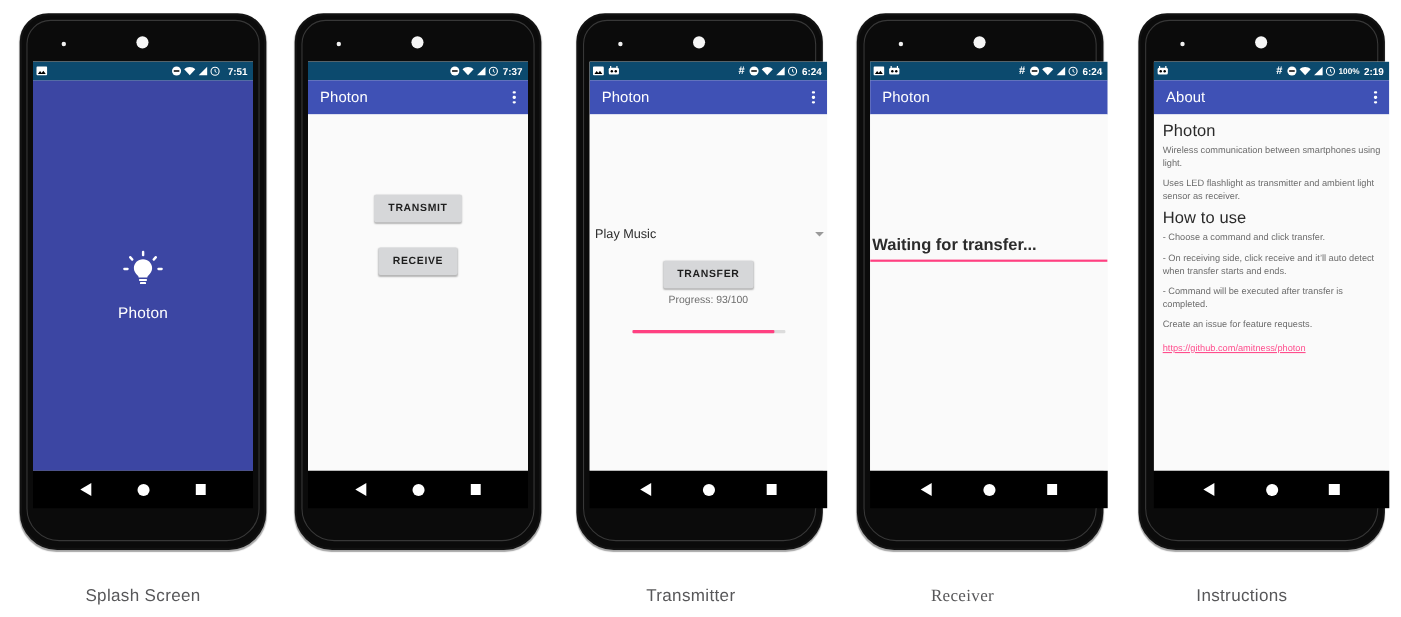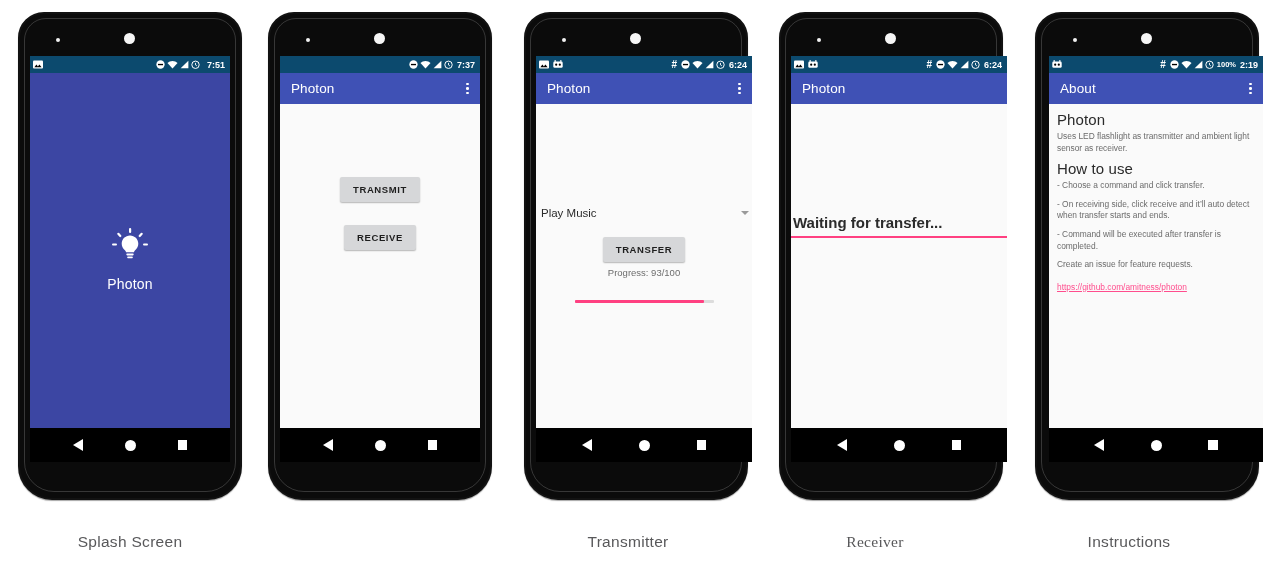--- a/index.html
+++ b/index.html
@@ -637,20 +637,21 @@
         <span class="overflow">
             <i></i>
             <i></i>
             <i></i>
           </span>
       </div>
 
       <div class="content">
         <div class="about">
           <h1 class="ab-h1">Photon</h1>
+          <p class="ab-p">Wireless communication between smartphones using light.</p>
           <p class="ab-p tight">Uses LED flashlight as transmitter and ambient light sensor as receiver.</p>
           <h2 class="ab-h2">How to use</h2>
           <p class="ab-p">- Choose a command and click transfer.</p>
           <p class="ab-p">- On receiving side, click receive and it’ll auto detect when transfer starts and ends.</p>
           <p class="ab-p">- Command will be executed after transfer is completed.</p>
           <p class="ab-p tight">Create an issue for feature requests.</p>
           <a class="ab-link" href="#">https://github.com/amitness/photon</a>
         </div>
       </div>
     </div>

